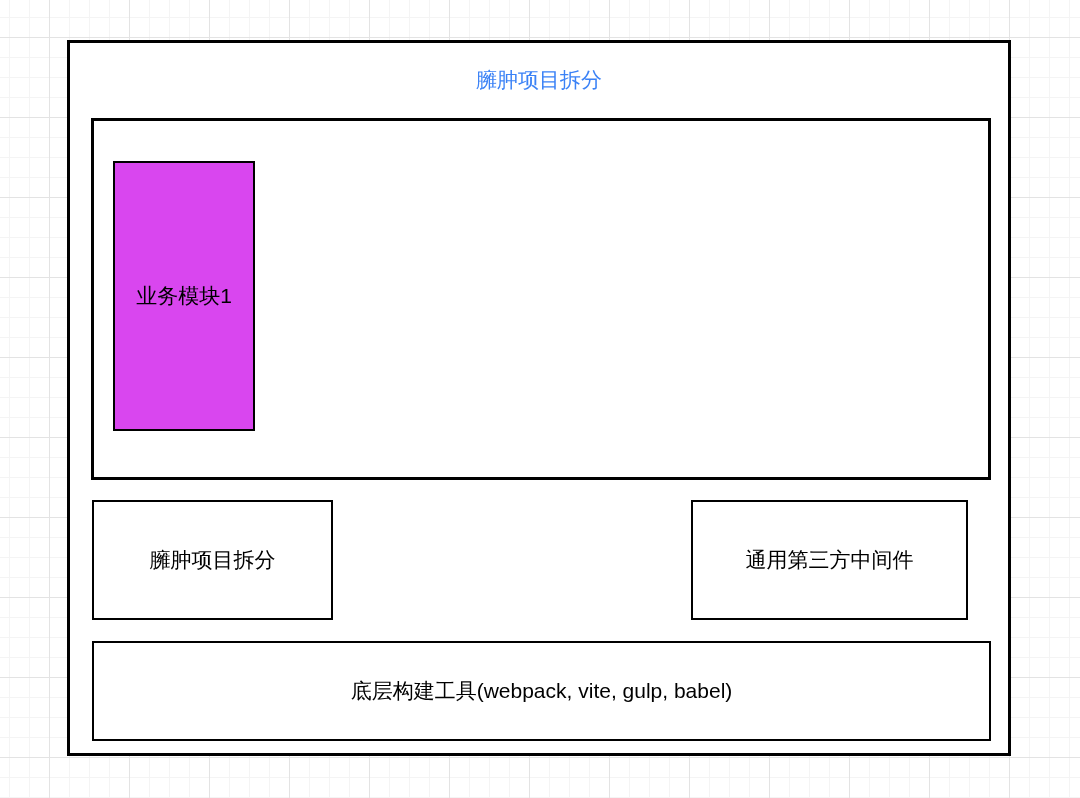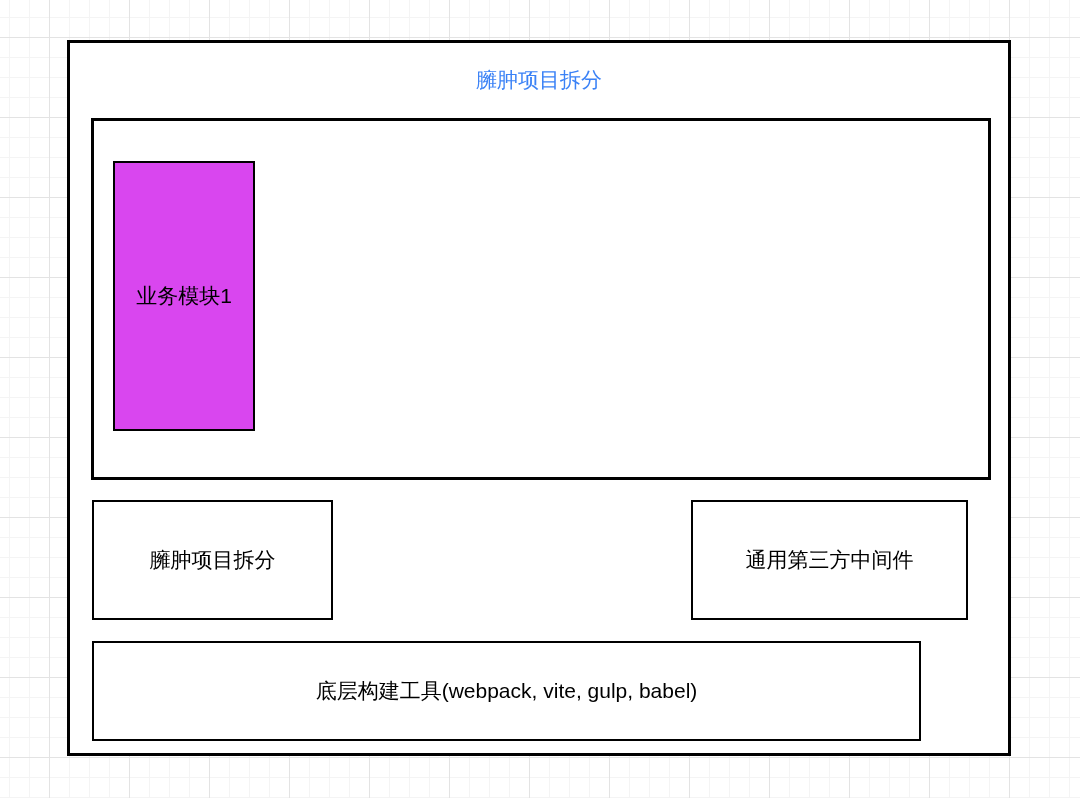--- a/index.html
+++ b/index.html
@@ -78,21 +78,21 @@
     font-size: 21px;
     text-align: center;
   }
   .shared-box-js    { left: 22px;  width: 241px; }
   .shared-box-comp  { left: 291px; width: 289px; }
   .shared-box-mw    { left: 621px; width: 277px; }
   .build-tools-box {
     border-width: 2.5px;
     left: 22px;
     top: 598px;
-    width: 829px;
+    width: 899px;
     height: 100px;
     display: flex;
     align-items: center;
     justify-content: center;
     font-size: 21px;
     text-align: center;
   }
 </style>
 </head>
 <body>

